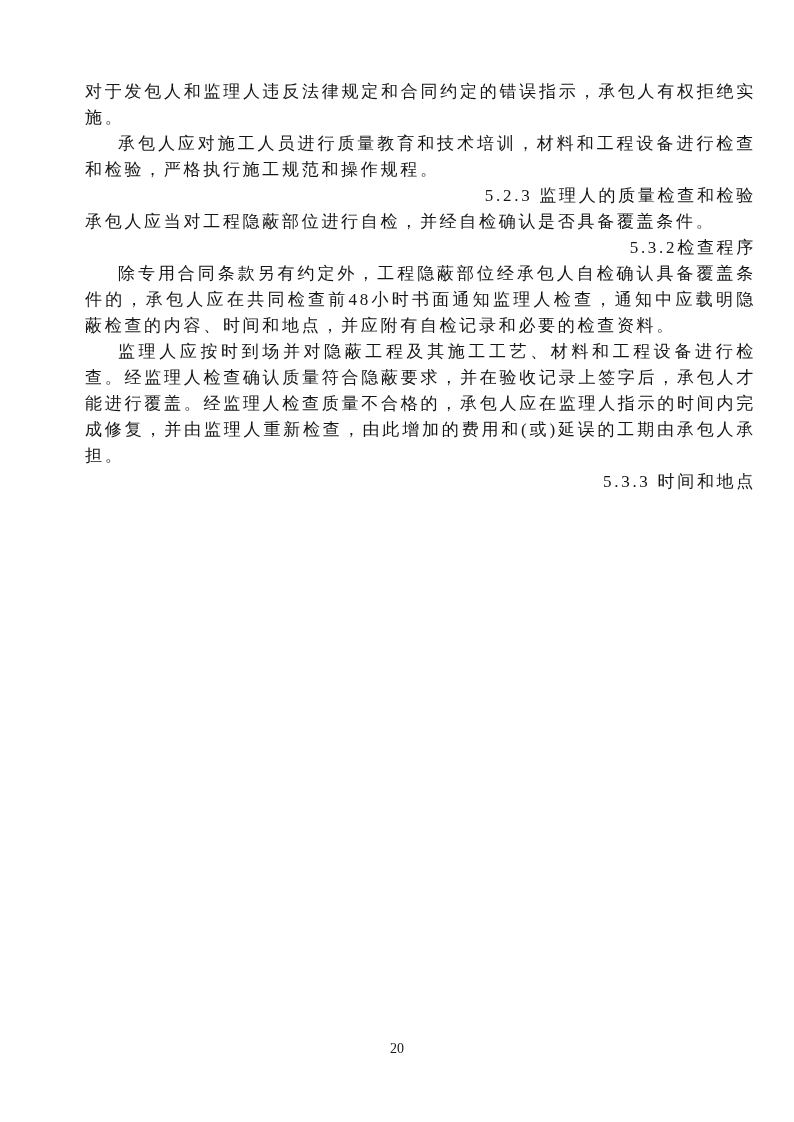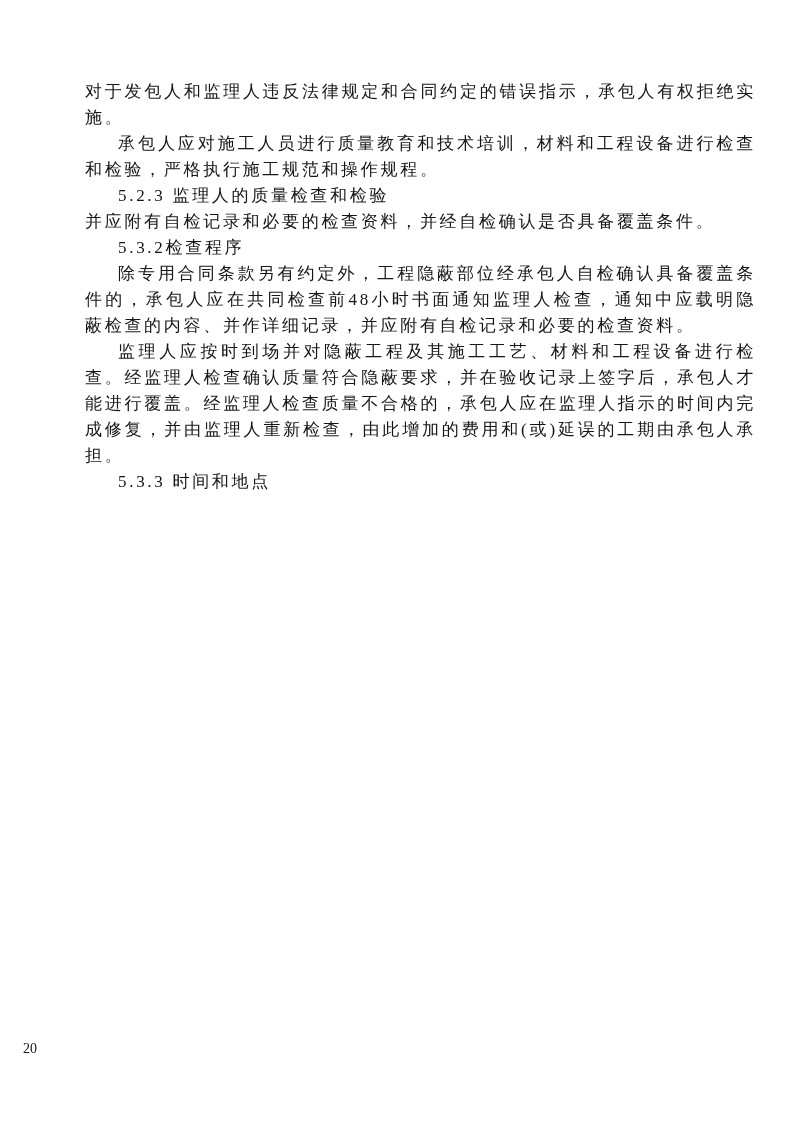--- a/index.html
+++ b/index.html
@@ -19,40 +19,40 @@
     left: 62px;
     top: 79px;
     width: 671px;
     font-size: 17px;
     line-height: 26px;
     letter-spacing: 2.7px;
     text-align: justify;
   }
   .para { margin: 0; }
   .para.indent { text-indent: 33px; }
-  .para.heading { text-align: left; }
+  .para.heading { text-align: right; }
   .page-number {
     position: absolute;
     top: 1041px;
     left: 0;
     width: 100%;
-    text-align: left;
+    text-align: center;
     font-size: 14px;
     letter-spacing: 0;
     color: #161616;
   }
 </style>
 </head>
 <body>
 
 <div class="page">
   <div class="doc-body" id="doc-body">
       <p class="para">对于发包人和监理人违反法律规定和合同约定的错误指示，承包人有权拒绝实施。</p>
       <p class="para indent">承包人应对施工人员进行质量教育和技术培训，材料和工程设备进行检查和检验，严格执行施工规范和操作规程。</p>
       <p class="para indent heading">5.2.3 监理人的质量检查和检验</p>
-      <p class="para">并应附有自检记录和必要的检查资料，并经自检确认是否具备覆盖条件。</p>
+      <p class="para">承包人应当对工程隐蔽部位进行自检，并经自检确认是否具备覆盖条件。</p>
       <p class="para indent heading">5.3.2检查程序</p>
-      <p class="para indent">除专用合同条款另有约定外，工程隐蔽部位经承包人自检确认具备覆盖条件的，承包人应在共同检查前48小时书面通知监理人检查，通知中应载明隐蔽检查的内容、并作详细记录，并应附有自检记录和必要的检查资料。</p>
+      <p class="para indent">除专用合同条款另有约定外，工程隐蔽部位经承包人自检确认具备覆盖条件的，承包人应在共同检查前48小时书面通知监理人检查，通知中应载明隐蔽检查的内容、时间和地点，并应附有自检记录和必要的检查资料。</p>
       <p class="para indent">监理人应按时到场并对隐蔽工程及其施工工艺、材料和工程设备进行检查。经监理人检查确认质量符合隐蔽要求，并在验收记录上签字后，承包人才能进行覆盖。经监理人检查质量不合格的，承包人应在监理人指示的时间内完成修复，并由监理人重新检查，由此增加的费用和(或)延误的工期由承包人承担。</p>
       <p class="para indent heading">5.3.3 时间和地点</p>
     </div>
   <div class="page-number">20</div>
 </div>
 
 </body></html>

